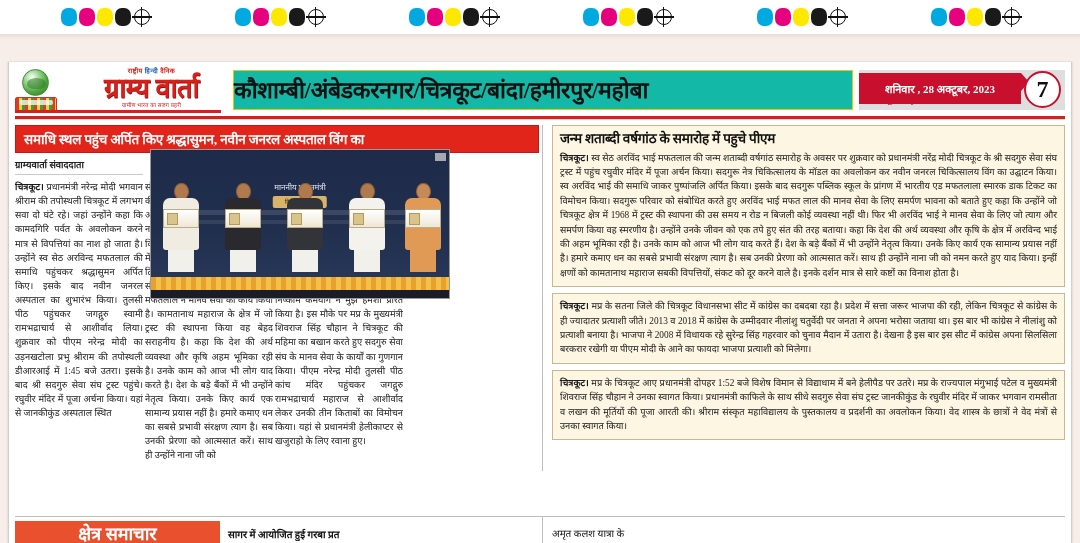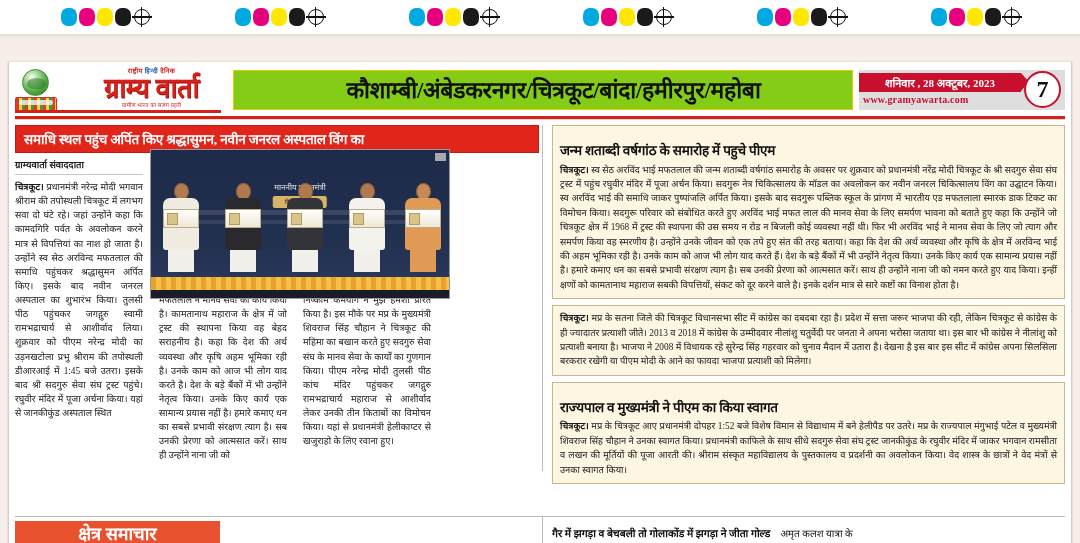--- a/index.html
+++ b/index.html
@@ -82,35 +82,35 @@
     text-shadow:.5px .5px 0 #8e120d;
   }
   .logo-tag{
     font-size:5.5px;color:#d0211a;text-align:center;margin-top:2px;letter-spacing:.2px;
   }
   .logo-rule{
     position:absolute;left:6px;top:48px;width:206px;height:2.5px;background:#d8201a;
   }
 
   .edition-band{
-    flex:1;margin:0 6px;background:#84cc16;height:40px;
-    display:flex;align-items:center;justify-content:center;
-    border:1px solid #e2cc00;box-sizing:border-box;padding-left:21px;
+    flex:1;margin:0 6px;background:#14b8a6;height:40px;
+    display:flex;align-items:center;justify-content:flex-start;
+    border:1px solid #e2cc00;box-sizing:border-box;
   }
   .edition-band span{
     font-size:23px;font-weight:bold;color:#111;letter-spacing:-.3px;
     white-space:nowrap;line-height:1;
   }
 
   .date-block{
     width:206px;flex:0 0 206px;height:40px;background:#dedede;position:relative;
     display:flex;align-items:center;box-sizing:border-box;
   }
   .date-ribbon{
-    position:absolute;left:0;top:3px;width:162px;height:19px;background:#c8102e;
+    position:absolute;left:0;top:3px;width:162px;height:31px;background:#c8102e;
     display:flex;align-items:center;justify-content:center;
   }
   .date-ribbon:after{
     content:"";position:absolute;right:-8px;top:0;border-style:solid;
     border-width:9.5px 0 9.5px 8px;border-color:transparent transparent transparent #c8102e;
   }
   .date-ribbon span{font-size:11px;font-weight:bold;color:#fff;white-space:nowrap;}
   .date-site{
     position:absolute;left:4px;top:24px;font-size:10px;font-weight:bold;
     color:#c8102e;letter-spacing:.2px;
@@ -145,21 +145,21 @@
     background:#e1251b;color:#fff;font-size:13.5px;font-weight:bold;
     padding:4px 8px;white-space:nowrap;letter-spacing:-.2px;margin-bottom:5px;
     border:1px solid #c01a12;box-sizing:border-box;
   }
 
   .byline{
     font-size:9.5px;font-weight:bold;color:#222;margin-bottom:5px;
     padding-bottom:3px;border-bottom:1px solid #c9c9c9;width:128px;
   }
 
-  .cols{display:flex;gap:16px;}
+  .cols{display:flex;gap:2px;}
   .col{font-size:9.3px;line-height:1.52;color:#1b1b1b;text-align:justify;
        hyphens:auto;overflow:hidden;}
   .col p{margin:0 0 4px 0;}
   .col .dateline{font-weight:bold;}
   .c1{width:128px;flex:0 0 128px;}
   .c2{width:128px;flex:0 0 128px;}
   .c3{width:128px;flex:0 0 128px;}
   .c4{width:113px;flex:0 0 113px;}
 
   .photo-wrap{
@@ -223,21 +223,21 @@
   .photo-credit{
     position:absolute;right:3px;top:3px;width:11px;height:8px;background:#c8c8c8;opacity:.8;
   }
 
   
   .rbox{
     border:1px solid #c8b88b;background:#fdf6e2;box-sizing:border-box;
     padding:5px 7px 6px 7px;margin-bottom:6px;
   }
   .rbox h2{
-    margin:12px 0 4px 0;font-size:13.5px;font-weight:bold;color:#111;
+    margin:0 0 4px 0;font-size:13.5px;font-weight:bold;color:#111;
     letter-spacing:-.2px;line-height:1.15;
   }
   .rbox .rtext{
     font-size:9.3px;line-height:1.55;color:#1b1b1b;text-align:justify;
   }
   .rbox .rtext .dateline{font-weight:bold;}
 
   
   .bottom-strip{
     position:absolute;left:6px;right:6px;bottom:0;height:26px;
@@ -419,31 +419,30 @@
 
       <div class="right-pane">
         <div class="rbox">
           <h2>जन्म शताब्दी वर्षगांठ के समारोह में पहुचे पीएम</h2>
           <div class="rtext"><b class="dateline">चित्रकूट।</b> स्व सेठ अरविंद भाई मफतलाल की जन्म शताब्दी वर्षगांठ समारोह के अवसर पर शुक्रवार को प्रधानमंत्री नरेंद्र मोदी चित्रकूट के श्री सदगुरु सेवा संघ ट्रस्ट में पहुंच रघुवीर मंदिर में पूजा अर्चन किया। सदगुरू नेत्र चिकित्सालय के मॉडल का अवलोकन कर नवीन जनरल चिकित्सालय विंग का उद्घाटन किया। स्व अरविंद भाई की समाधि जाकर पुष्पांजलि अर्पित किया। इसके बाद सदगुरू पब्लिक स्कूल के प्रांगण में भारतीय एड मफतलाला स्मारक डाक टिकट का विमोचन किया। सदगुरू परिवार को संबोधित करते हुए अरविंद भाई मफत लाल की मानव सेवा के लिए समर्पण भावना को बताते हुए कहा कि उन्होंने जो चित्रकूट क्षेत्र में 1968 में ट्रस्ट की स्थापना की उस समय न रोड न बिजली कोई व्यवस्था नहीं थी। फिर भी अरविंद भाई ने मानव सेवा के लिए जो त्याग और समर्पण किया वह स्मरणीय है। उन्होंने उनके जीवन को एक तपे हुए संत की तरह बताया। कहा कि देश की अर्थ व्यवस्था और कृषि के क्षेत्र में अरविन्द भाई की अहम भूमिका रही है। उनके काम को आज भी लोग याद करते हैं। देश के बड़े बैंकों में भी उन्होंने नेतृत्व किया। उनके किए कार्य एक सामान्य प्रयास नहीं है। हमारे कमाए धन का सबसे प्रभावी संरक्षण त्याग है। सब उनकी प्रेरणा को आत्मसात करें। साथ ही उन्होंने नाना जी को नमन करते हुए याद किया। इन्हीं क्षणों को कामतानाथ महाराज सबकी विपत्तियों, संकट को दूर करने वाले है। इनके दर्शन मात्र से सारे कष्टों का विनाश होता है।</div>
         </div>
         <div class="rbox">
           <div class="rtext"><b class="dateline">चित्रकूट।</b> मप्र के सतना जिले की चित्रकूट विधानसभा सीट में कांग्रेस का दबदबा रहा है। प्रदेश में सत्ता जरूर भाजपा की रही, लेकिन चित्रकूट से कांग्रेस के ही ज्यादातर प्रत्याशी जीते। 2013 व 2018 में कांग्रेस के उम्मीदवार नीलांशु चतुर्वेदी पर जनता ने अपना भरोसा जताया था। इस बार भी कांग्रेस ने नीलांशु को प्रत्याशी बनाया है। भाजपा ने 2008 में विधायक रहे सुरेन्द्र सिंह गहरवार को चुनाव मैदान में उतारा है। देखना है इस बार इस सीट में कांग्रेस अपना सिलसिला बरकरार रखेगी या पीएम मोदी के आने का फायदा भाजपा प्रत्याशी को मिलेगा।</div>
         </div>
         <div class="rbox">
-          <h2>राज्यपाल व मुख्यमंत्री ने पीएम का किया स्वागत</h2>
           <div class="rtext"><b class="dateline">चित्रकूट।</b> मप्र के चित्रकूट आए प्रधानमंत्री दोपहर 1:52 बजे विशेष विमान से विद्याधाम में बने हेलीपैड पर उतरे। मप्र के राज्यपाल मंगुभाई पटेल व मुख्यमंत्री शिवराज सिंह चौहान ने उनका स्वागत किया। प्रधानमंत्री काफिले के साथ सीधे सदगुरु सेवा संघ ट्रस्ट जानकीकुंड के रघुवीर मंदिर में जाकर भगवान रामसीता व लखन की मूर्तियों की पूजा आरती की। श्रीराम संस्कृत महाविद्यालय के पुस्तकालय व प्रदर्शनी का अवलोकन किया। वेद शास्त्र के छात्रों ने वेद मंत्रों से उनका स्वागत किया।</div>
         </div>
       </div>
     </div>
 
     <div class="bottom-strip">
       <div class="bs-left">
         <div class="bs-badge">क्षेत्र समाचार</div>
+        <div class="bs-teaser">सागर में आयोजित हुई गरबा प्रत</div>
       </div>
       <div class="bs-gutter"></div>
       <div class="bs-right">
-        <div class="bs-h">गैर में झगड़ा व बेचबली तो गोलाकोंड में झगड़ा ने जीता गोल्ड</div>
         <div class="bs-h2">अमृत कलश यात्रा के</div>
       </div>
     </div>
 
   </div>
 </div>
 
 </body></html>

